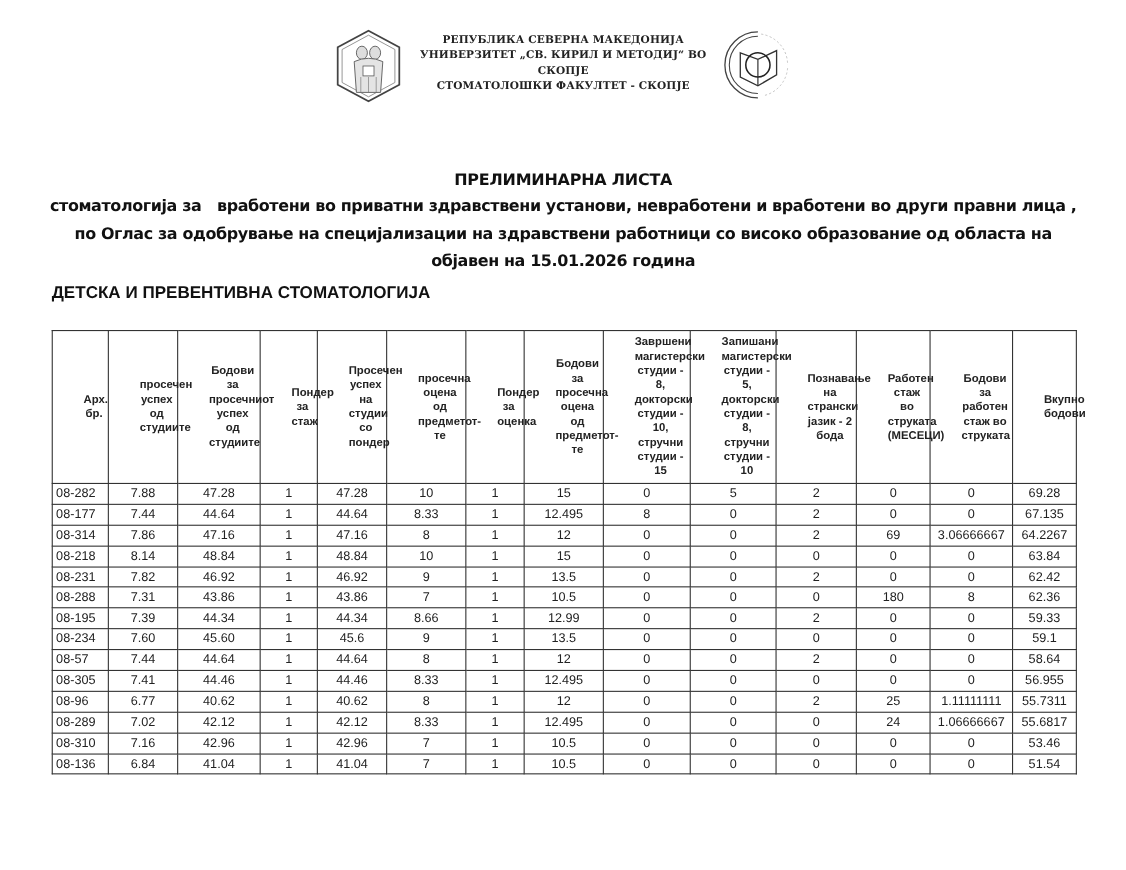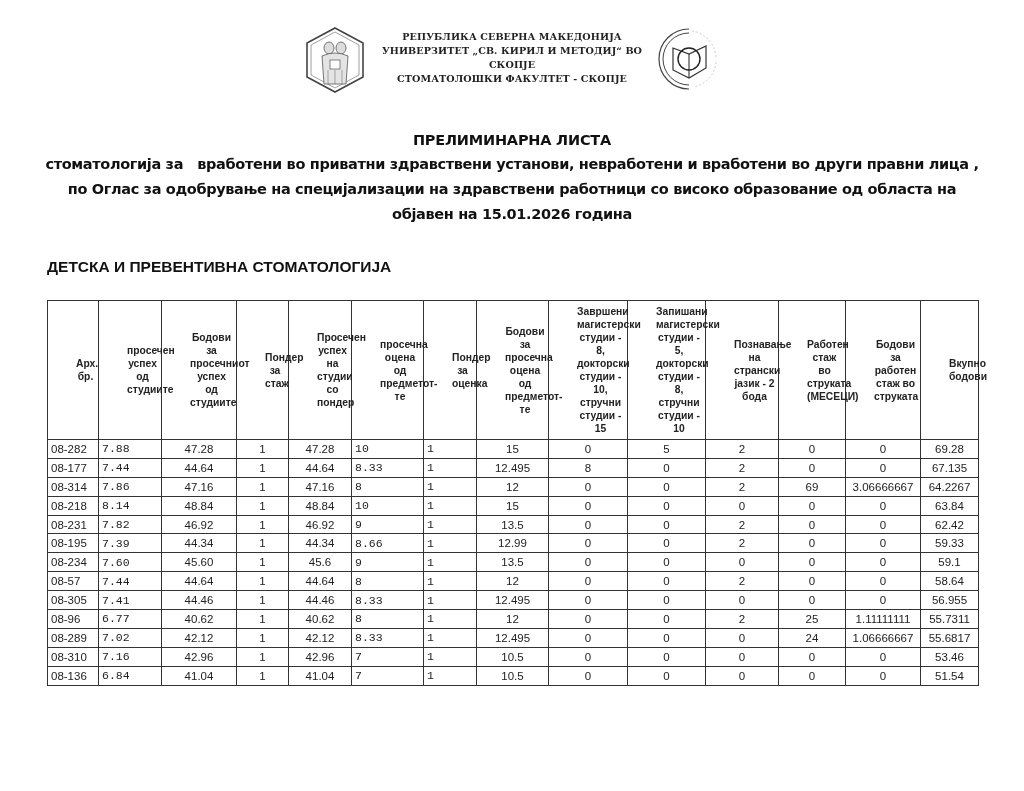--- a/index.html
+++ b/index.html
@@ -4,31 +4,31 @@
 <style>
   html, body { margin: 0; padding: 0; background: #ffffff; }
   body { width: 1024px; height: 791px; position: relative; overflow: hidden; color: #111; font-family: "Liberation Sans", sans-serif; }
 
   .letterhead { position: absolute; top: 24px; left: 0; width: 892px; height: 72px; }
   .logo-left { position: absolute; left: 304px; top: 2px; width: 62px; height: 68px; }
   .logo-right { position: absolute; left: 656px; top: 2px; width: 66px; height: 66px; }
   .lh-text { position: absolute; left: 370px; top: 6px; width: 284px; text-align: center; font-family: "DejaVu Serif", serif; font-weight: bold; font-size: 9.6px; line-height: 14px; letter-spacing: 0.1px; color: #222; }
 
   .titles { position: absolute; top: 128px; left: 0; width: 1024px; text-align: center; font-family: "DejaVu Sans", sans-serif; font-weight: bold; color: #111; }
-  .titles .t1 { font-size: 14.5px; line-height: 24px; letter-spacing: -0.2px; }
+  .titles .t1 { font-size: 14.5px; line-height: 24px; letter-spacing: -0.2px; margin-top: 24px; }
   .titles .t2 { font-size: 14.5px; line-height: 25px; letter-spacing: -0.35px; white-space: pre; }
 
   .section-title { position: absolute; left: 47px; top: 258px; font-family: "Liberation Sans", sans-serif; font-weight: bold; font-size: 15.5px; color: #111; }
 
   table.grid { position: absolute; left: 47px; top: 300px; border-collapse: collapse; table-layout: fixed; width: 931px; font-family: "Liberation Sans", sans-serif; }
   table.grid th, table.grid td { border: 1.4px solid #333; padding: 0 3px; }
   table.grid th { height: 138px; font-size: 10.3px; font-weight: bold; text-align: center; vertical-align: middle; line-height: 13px; color: #222; padding-left: 28px; }
   table.grid td { height: 17.9px; font-size: 11.5px; color: #222; vertical-align: middle; }
   td.c0 { text-align: left; padding-left: 6px; }
-  td.r { text-align: left; padding-right: 8px; font-family: Liberation Mono, monospace; }
+  td.r { text-align: center; padding-right: 8px; }
   td.ctr { text-align: center; }
   td.low { padding-top: 4px; vertical-align: bottom; }
   td.high { vertical-align: top; padding-top: 1px; }
 </style>
 </head>
 <body>
 
 <div class="letterhead">
   <div class="logo-left">
     <svg width="62" height="68" viewBox="0 0 62 68">
@@ -180,20 +180,36 @@
         <td class="r high">1</td>
         <td class="ctr high">13.5</td>
         <td class="ctr low">0</td>
         <td class="ctr low">0</td>
         <td class="ctr high">2</td>
         <td class="ctr low">0</td>
         <td class="ctr high">0</td>
         <td class="ctr high">62.42</td>
       </tr>
       <tr>
+        <td class="c0">08-288</td>
+        <td class="r low">7.31</td>
+        <td class="ctr low">43.86</td>
+        <td class="ctr low">1</td>
+        <td class="ctr low">43.86</td>
+        <td class="r high">7</td>
+        <td class="r high">1</td>
+        <td class="ctr high">10.5</td>
+        <td class="ctr low">0</td>
+        <td class="ctr low">0</td>
+        <td class="ctr high">0</td>
+        <td class="ctr low">180</td>
+        <td class="ctr high">8</td>
+        <td class="ctr high">62.36</td>
+      </tr>
+      <tr>
         <td class="c0">08-195</td>
         <td class="r low">7.39</td>
         <td class="ctr low">44.34</td>
         <td class="ctr low">1</td>
         <td class="ctr low">44.34</td>
         <td class="r high">8.66</td>
         <td class="r high">1</td>
         <td class="ctr high">12.99</td>
         <td class="ctr low">0</td>
         <td class="ctr low">0</td>

